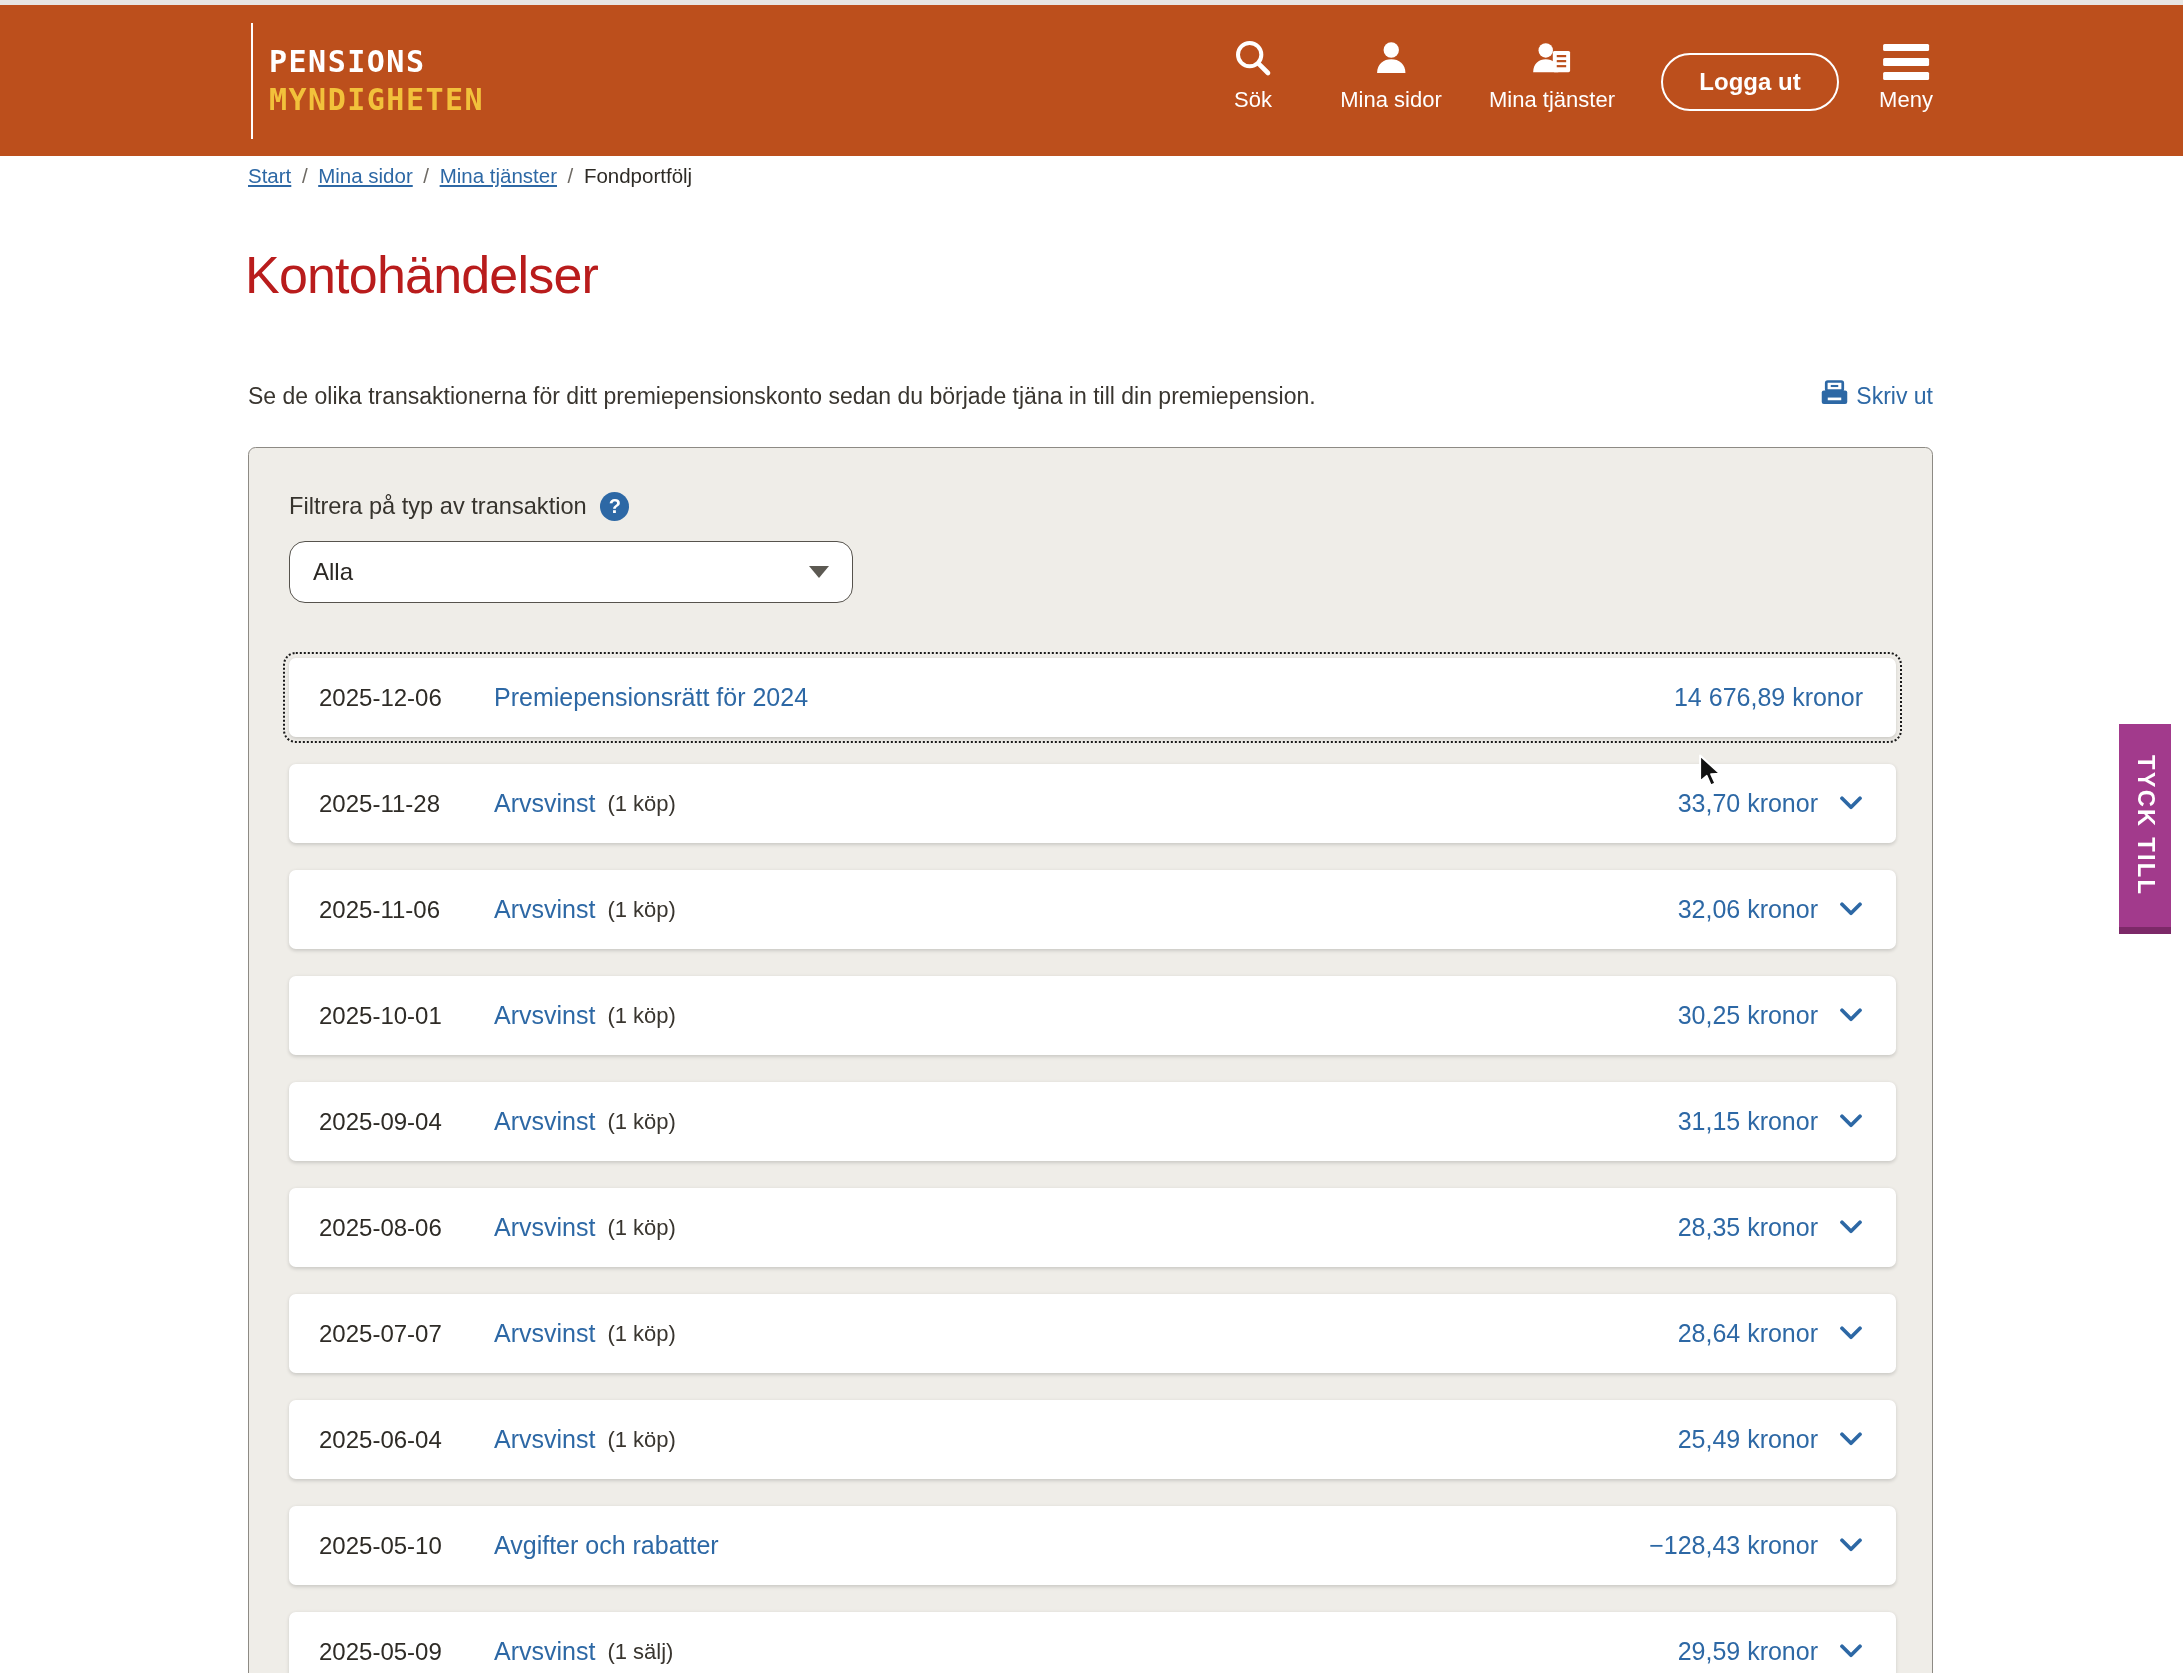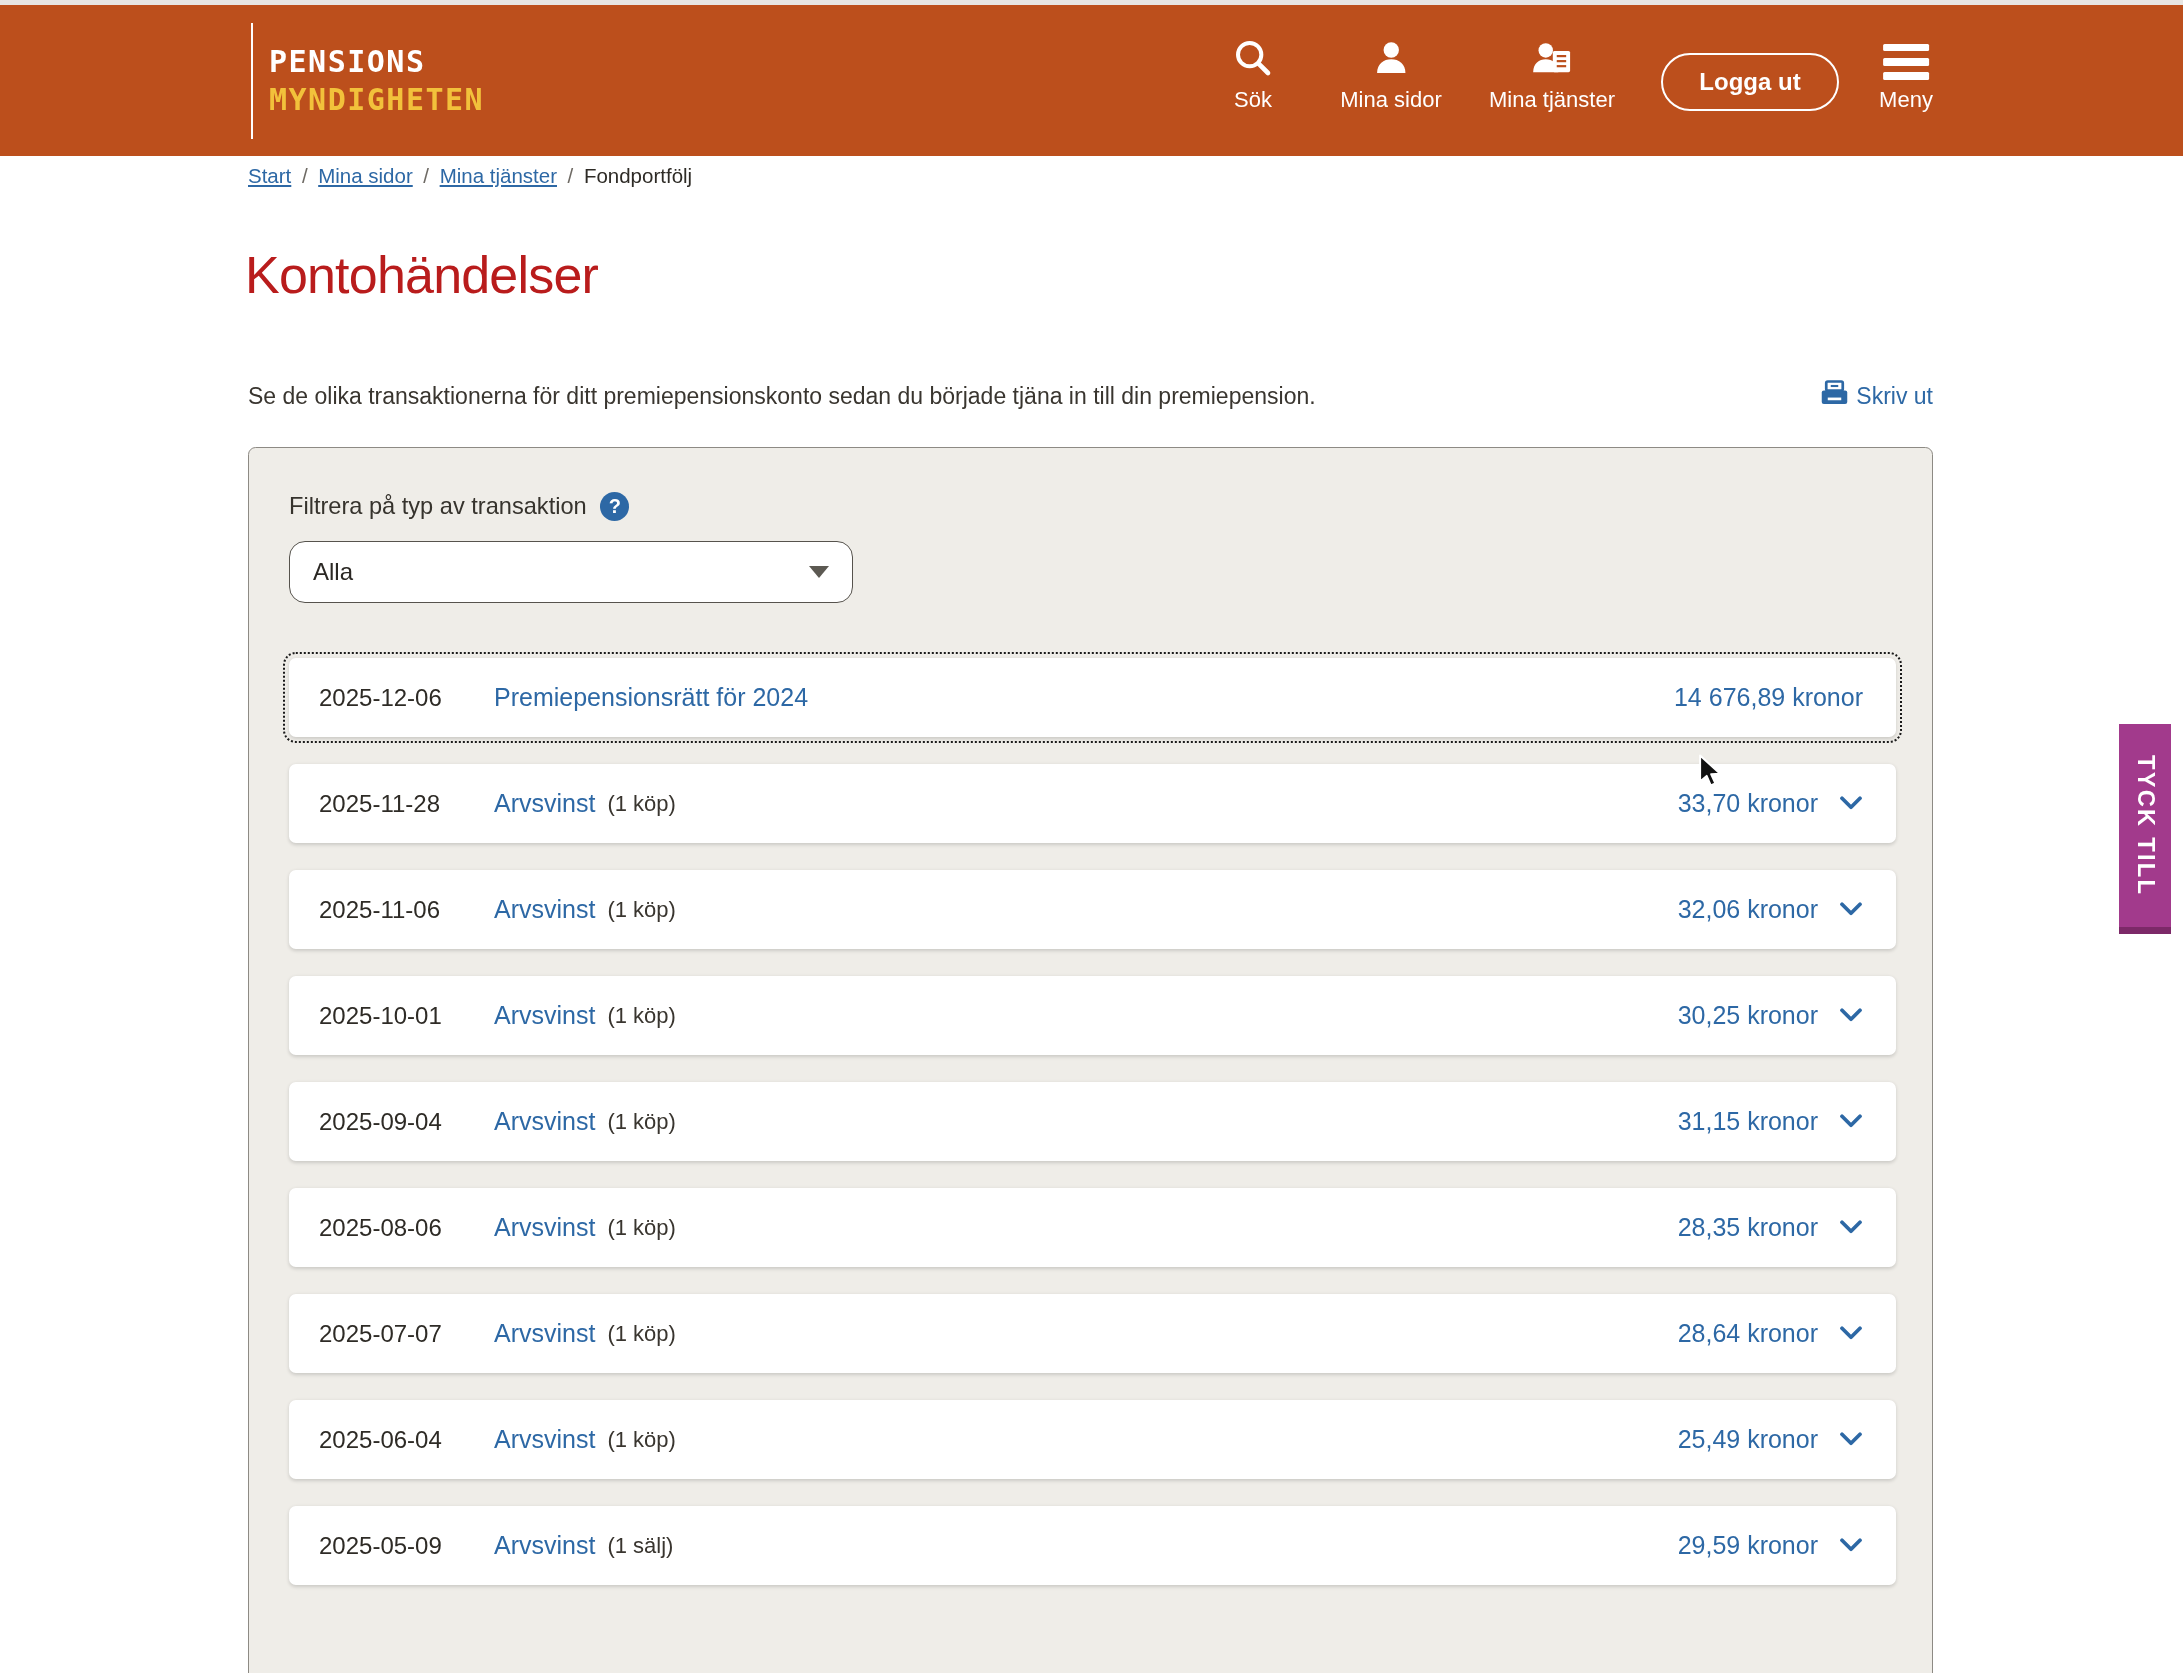--- a/index.html
+++ b/index.html
@@ -291,20 +291,31 @@
     <a class="label">Arvsvinst</a>
     <span class="detail">(1 köp)</span>
     <span class="amount">25,49 kronor</span>
     <span class="chevron">
       <svg width="24" height="15" viewBox="0 0 32 20">
         <polyline points="4,3 16,15 28,3" fill="none" stroke="#2d68a5" stroke-width="5" stroke-linecap="round" stroke-linejoin="round"></polyline>
       </svg>
     </span>
   </div>
       <div class="row">
+    <span class="date">2025-05-10</span>
+    <a class="label">Avgifter och rabatter</a>
+
+    <span class="amount">−128,43 kronor</span>
+    <span class="chevron">
+      <svg width="24" height="15" viewBox="0 0 32 20">
+        <polyline points="4,3 16,15 28,3" fill="none" stroke="#2d68a5" stroke-width="5" stroke-linecap="round" stroke-linejoin="round"></polyline>
+      </svg>
+    </span>
+  </div>
+      <div class="row">
     <span class="date">2025-05-09</span>
     <a class="label">Arvsvinst</a>
     <span class="detail">(1 sälj)</span>
     <span class="amount">29,59 kronor</span>
     <span class="chevron">
       <svg width="24" height="15" viewBox="0 0 32 20">
         <polyline points="4,3 16,15 28,3" fill="none" stroke="#2d68a5" stroke-width="5" stroke-linecap="round" stroke-linejoin="round"></polyline>
       </svg>
     </span>
   </div>

